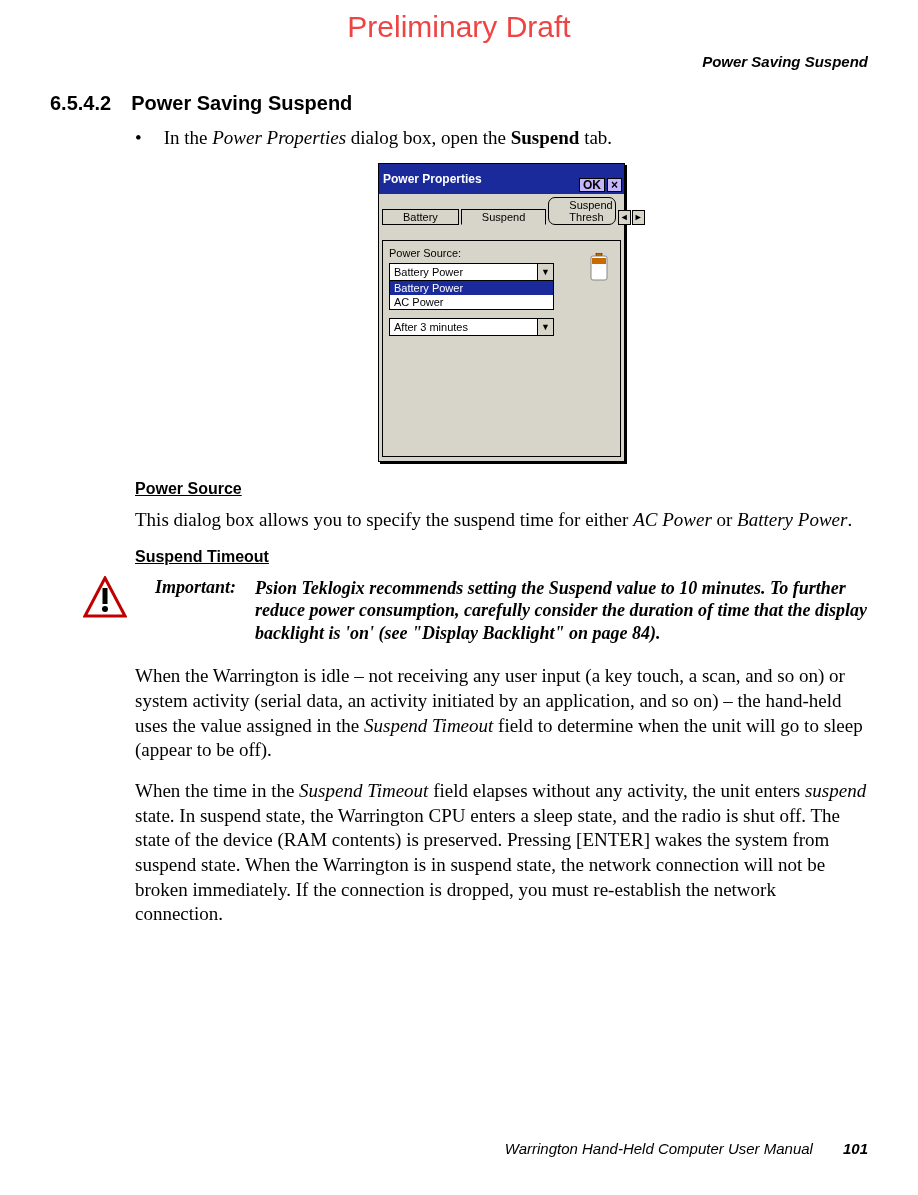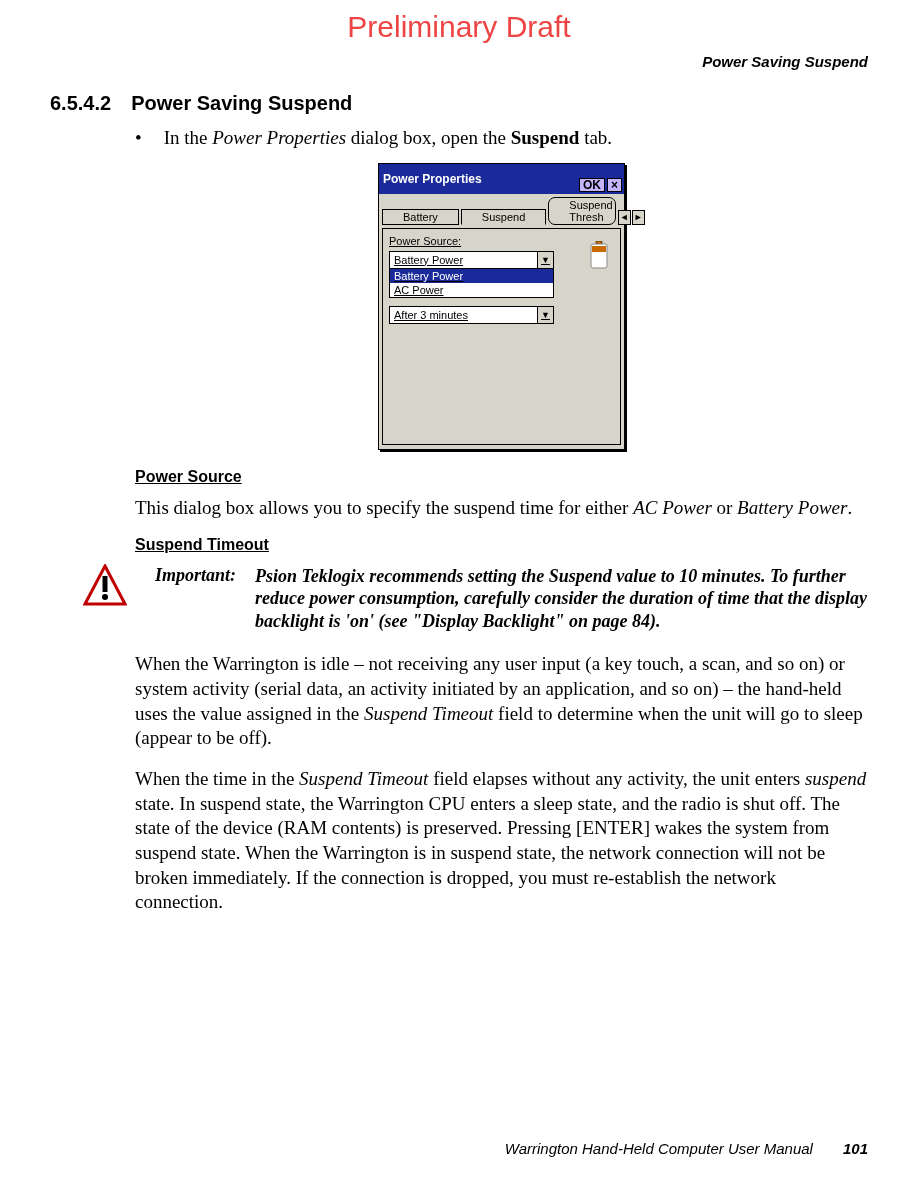--- a/index.html
+++ b/index.html
@@ -98,25 +98,24 @@
     width: 13px;
     height: 15px;
     display: flex;
     align-items: center;
     justify-content: center;
     background: #d7d5c9;
     font-size: 9px;
   }
   .tab-body {
     border: 1px solid #000;
-    margin: 4px 3px 3px 3px;
+    margin: 16px 3px 3px 3px;
     padding: 6px 6px 120px 6px;
     position: relative;
     top: -1px;
-    text-decoration: underline;
   }
   .group-label { font-size: 11px; margin-bottom: 4px; }
   .combo {
     display: flex;
     align-items: center;
     border: 1px solid #000;
     background: #fff;
     width: 165px;
     margin-bottom: 0;
     height: 18px;

